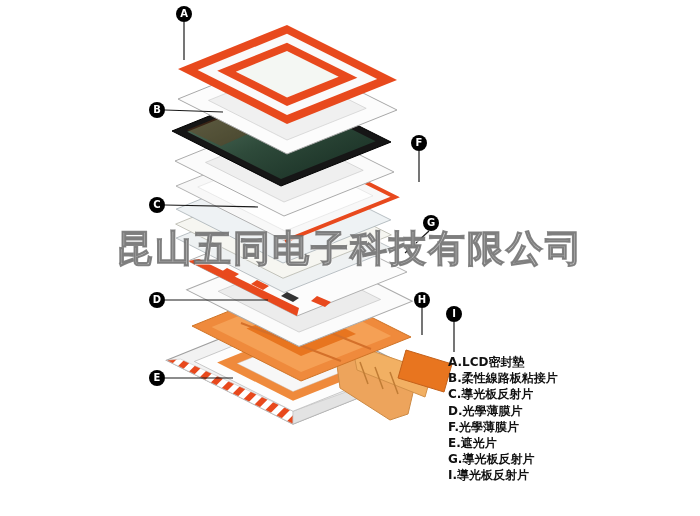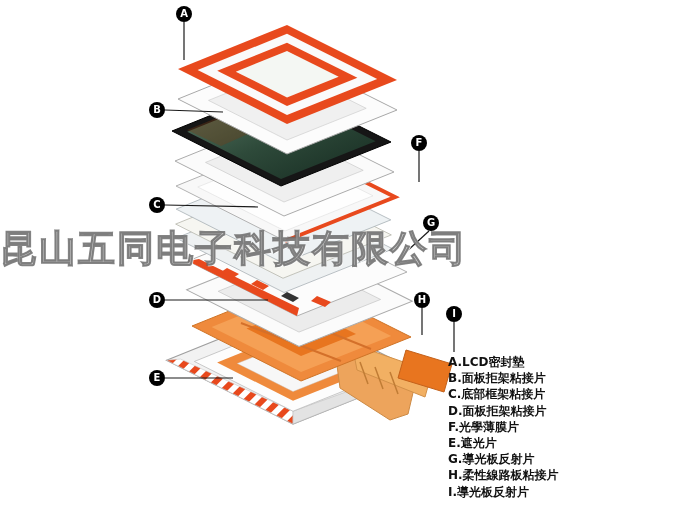--- a/index.html
+++ b/index.html
@@ -9,21 +9,21 @@
   }
   .diagram-svg { position:absolute; left:0; top:0; }
   .label-circle {
     position:absolute; width:16px; height:16px; border-radius:50%;
     background:#000; color:#fff; font-size:10px; font-weight:bold;
     display:flex; align-items:center; justify-content:center; z-index:6;
     line-height:1;
   }
   .watermark {
     position:absolute; left:0; right:0; top:224px; z-index:5;
-    white-space:nowrap;
+    text-align:center; white-space:nowrap;
     font-size:37px; font-weight:bold; letter-spacing:2px;
     color:rgba(160,160,160,0.55);
     -webkit-text-stroke:1px rgba(100,100,100,0.75);
     text-shadow:1px 1px 0 rgba(255,255,255,0.9);
   }
   .legend {
     position:absolute; left:448px; top:354px; z-index:6;
     font-size:12px; line-height:16.2px; font-weight:700; color:#111;
   }
   .legend-item { white-space:nowrap; }
@@ -146,23 +146,22 @@
   <div class="label-circle" style="left:149px; top:370px;">E</div>
   <div class="label-circle" style="left:411px; top:135px;">F</div>
   <div class="label-circle" style="left:423px; top:215px;">G</div>
   <div class="label-circle" style="left:414px; top:292px;">H</div>
   <div class="label-circle" style="left:446px; top:306px;">I</div>
 
   <div class="watermark">昆山五同电子科技有限公司</div>
 
   <div class="legend">
     <div class="legend-item">A.LCD密封墊</div>
-    <div class="legend-item">B.面板拒架粘接片</div>
-    <div class="legend-item">C.底部框架粘接片</div>
-    <div class="legend-item">D.面板拒架粘接片</div>
+    <div class="legend-item">B.柔性線路板粘接片</div>
+    <div class="legend-item">C.導光板反射片</div>
+    <div class="legend-item">D.光學薄膜片</div>
     <div class="legend-item">F.光學薄膜片</div>
     <div class="legend-item">E.遮光片</div>
     <div class="legend-item">G.導光板反射片</div>
-    <div class="legend-item">H.柔性線路板粘接片</div>
     <div class="legend-item">I.導光板反射片</div>
   </div>
 
 </div>
 
 </body></html>

